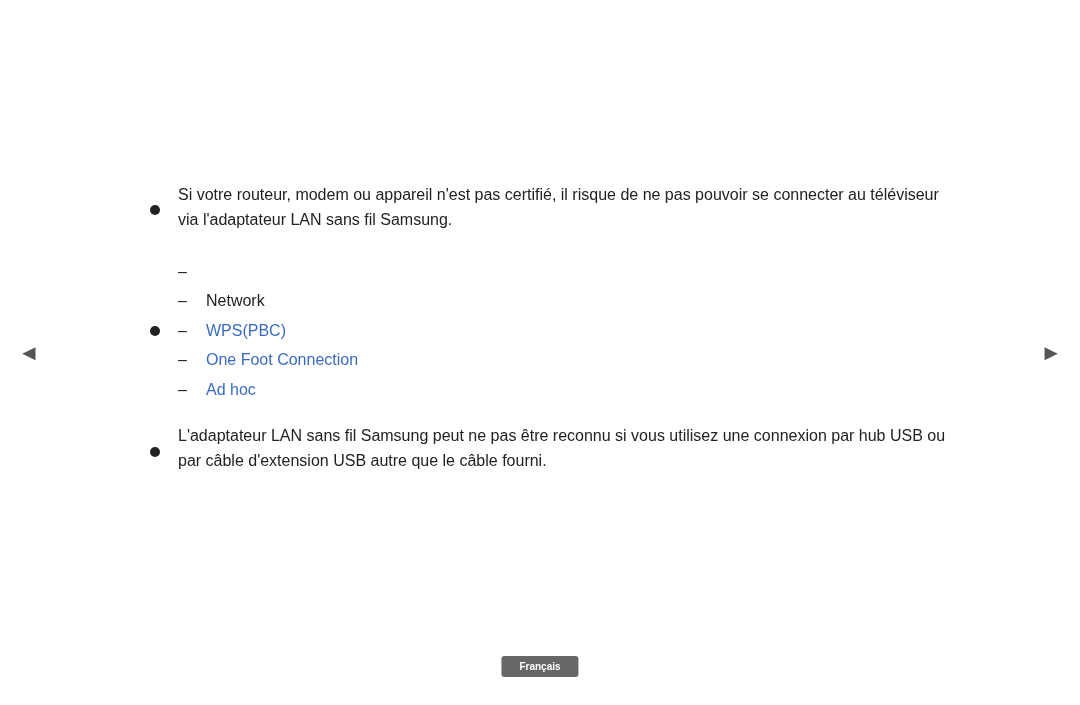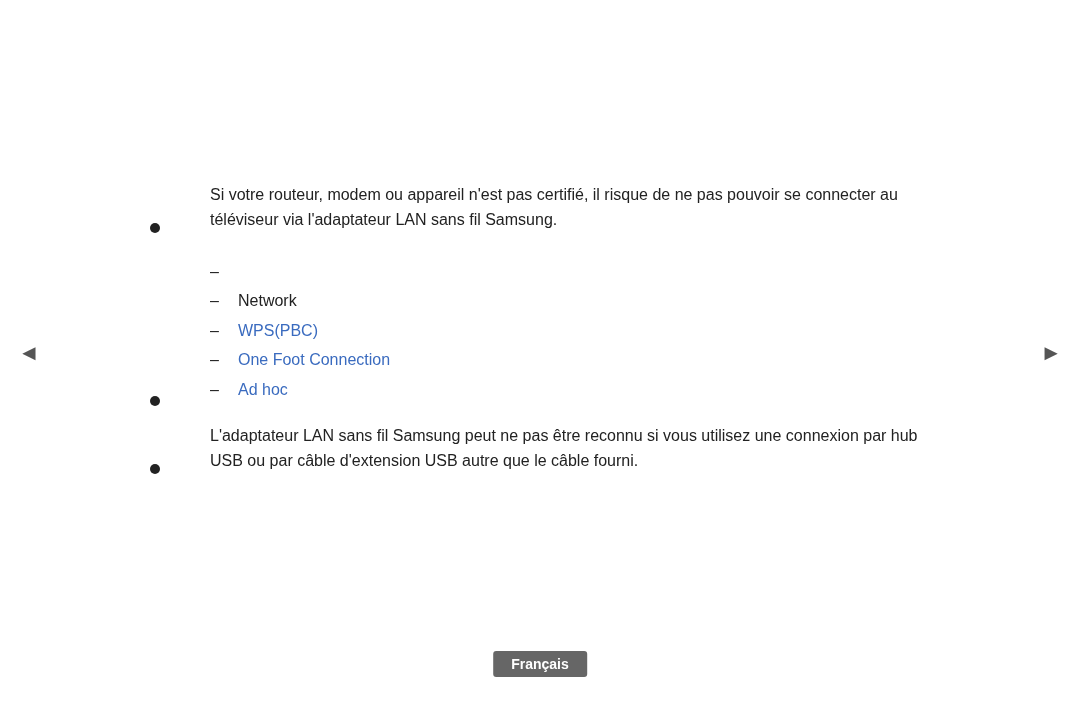--- a/index.html
+++ b/index.html
@@ -57,24 +57,23 @@
     }
 
     .bullet-list {
       list-style: none;
       padding: 0;
       margin: 0;
     }
 
     .bullet-list > li {
       display: flex;
-      align-items: flex-end;
+      align-items: center;
       margin-bottom: 18px;
       line-height: 1.55;
-      gap: 32px;
     }
 
     .bullet-dot {
       min-width: 10px;
       height: 10px;
       width: 10px;
       background: #222;
       border-radius: 50%;
       margin-top: 5px;
       margin-right: 18px;
@@ -110,21 +109,21 @@
       font-weight: normal;
     }
 
     .language-badge {
       position: absolute;
       bottom: 28px;
       left: 50%;
       transform: translateX(-50%);
       background: #666666;
       color: #ffffff;
-      font-size: 14px;
+      font-size: 10px;
       font-weight: bold;
       padding: 5px 18px;
       border-radius: 3px;
       text-align: center;
     }
   </style>
 </head>
 <body>
 
 <div class="page-container">

